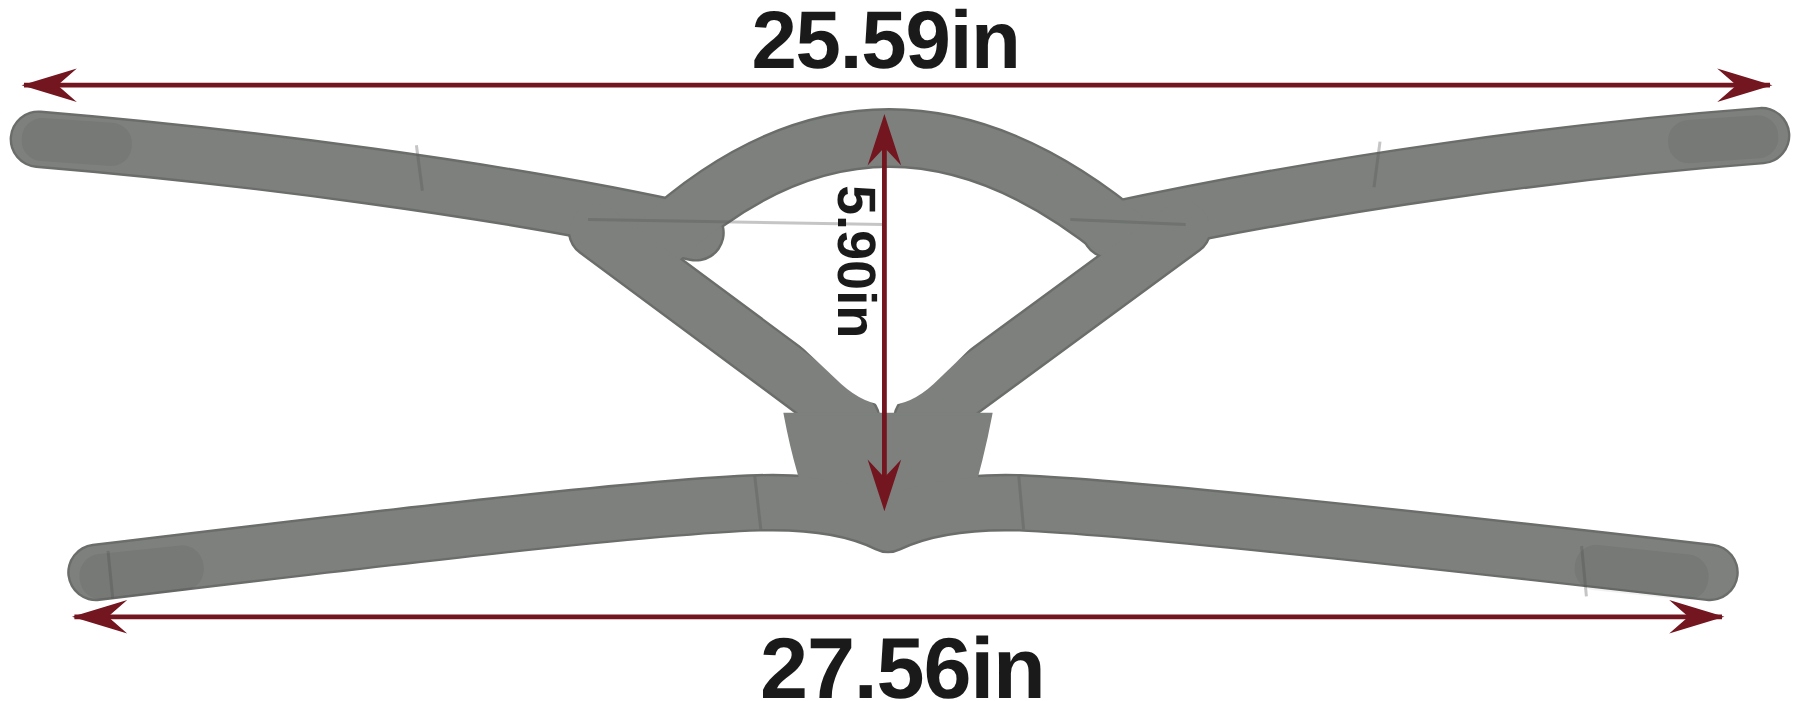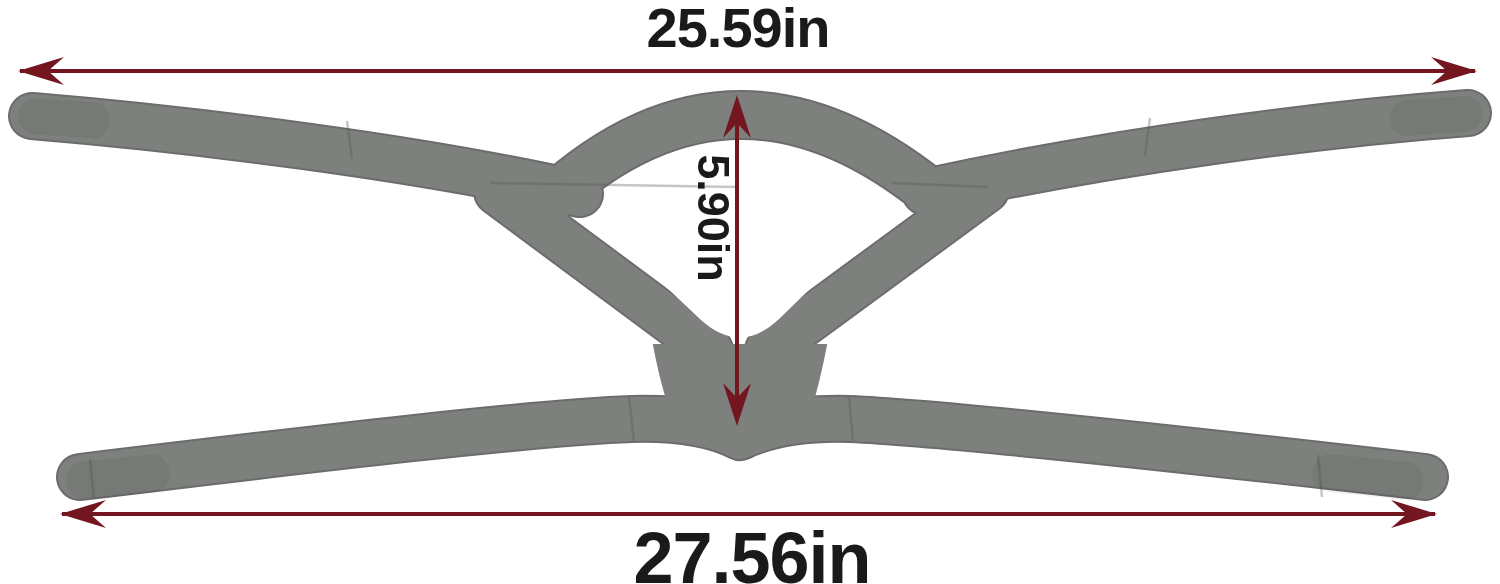--- a/index.html
+++ b/index.html
@@ -68,21 +68,21 @@
     font-weight: 700;
     line-height: 1;
     letter-spacing: -1px;
     white-space: nowrap;
     user-select: none;
   }
   .dim-label.top {
     left: 738px;
     top: 0px;
     transform: translateX(-50%);
-    font-size: 56px;
+    font-size: 68px;
   }
   .dim-label.bottom {
     left: 752px;
     top: 522px;
     transform: translateX(-50%);
     font-size: 72px;
   }
   .dim-label.side {
     left: 633px;
     top: 195px;

